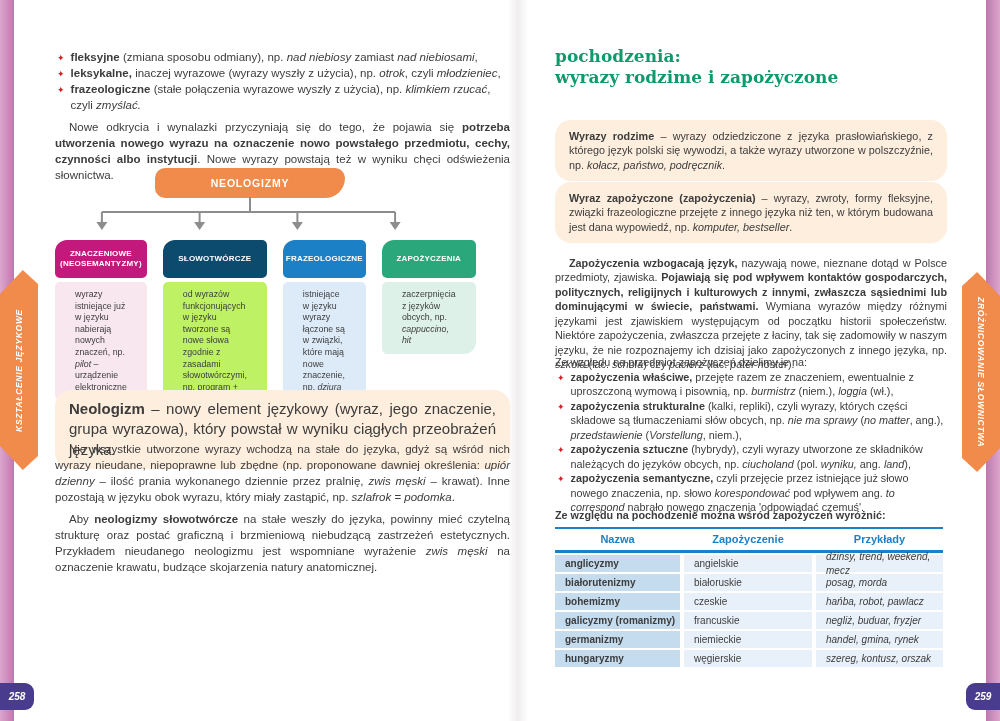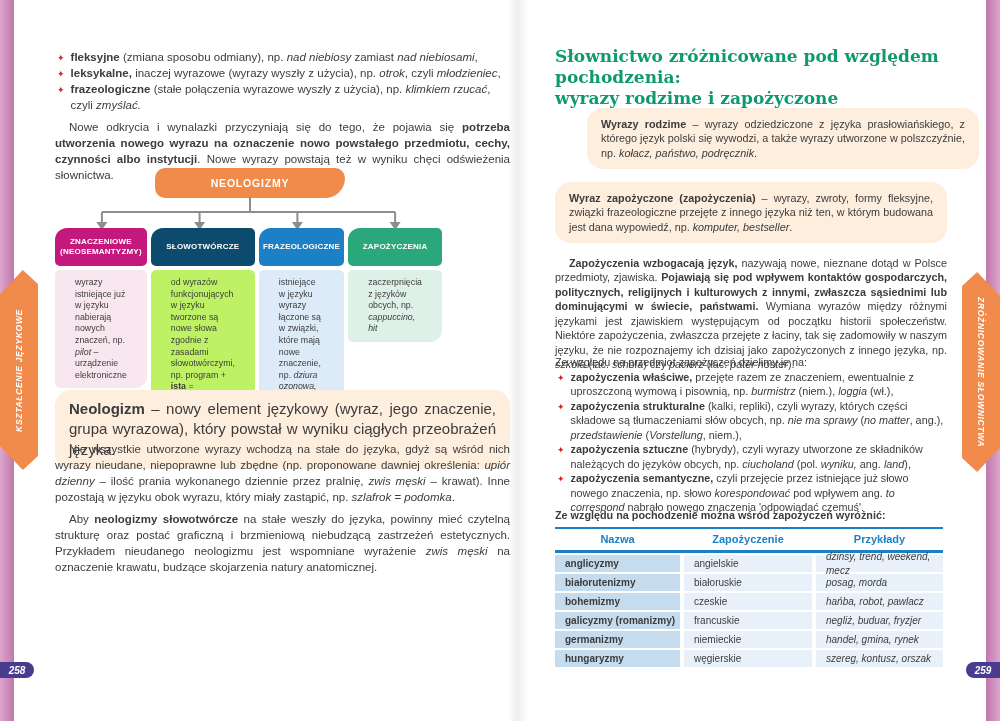--- a/index.html
+++ b/index.html
@@ -25,21 +25,21 @@
     clip-path:polygon(100% 24px,40% 0,0 14px,0 calc(100% - 14px),40% 100%,100% calc(100% - 24px)); }
   .vtext { font-size:8.5px; font-weight:bold; font-style:italic; color:#ffffff;
            letter-spacing:0.7px; white-space:nowrap; writing-mode:vertical-rl; }
   .tab.left .vtext { transform:rotate(180deg); }
 
   
   .fold { position:absolute; left:508px; top:0; width:20px; height:721px;
           background:linear-gradient(to right,rgba(255,255,255,0),rgba(110,80,100,0.10),rgba(255,255,255,0)); }
 
   
-  .badge { position:absolute; top:662px; width:34px; height:16px; background:#493c8f;
+  .badge { position:absolute; top:683px; width:34px; height:27px; background:#493c8f;
            color:#fff; font-size:10px; font-weight:bold; font-style:italic;
            display:flex; align-items:center; justify-content:center; }
   .badge.left  { left:0;  border-radius:0 9px 9px 0; }
   .badge.right { right:0; border-radius:9px 0 0 9px; }
 
   
   .lp { position:absolute; left:55px; width:455px; font-size:11.5px; line-height:1.38; }
   .bullets { list-style:none; }
   .bullets li { display:flex; margin-bottom:0px; }
   .diamond { color:#d62027; font-size:9px; line-height:inherit; margin:2px 6px 0 2px; flex:0 0 auto; }
@@ -52,21 +52,21 @@
   #lp-para2   { top:442px; }
   #lp-para3   { top:512px; }
 
   
   .diagram { position:absolute; }
   .root-box { position:absolute; left:100px; top:0; width:190px; height:30px;
               background:#f08b4b; border-radius:12px 12px 24px 12px; color:#fff;
               font-weight:bold; font-size:10.5px; letter-spacing:0.8px;
               display:flex; align-items:center; justify-content:center; }
   .connectors { position:absolute; left:0; top:0; }
-  .branch-row { position:absolute; left:0; top:60px; width:387px; display:flex; gap:4px; }
+  .branch-row { position:absolute; left:0; top:72px; width:387px; display:flex; gap:16px; }
   .branch-col { flex:1 1 0; display:flex; flex-direction:column; gap:4px; }
   .branch-head { height:38px; border-radius:12px 5px 5px 5px; color:#fff; font-weight:bold;
                  font-size:8px; letter-spacing:0.2px; text-align:center; line-height:1.25;
                  display:flex; align-items:center; justify-content:center; padding:0 3px; }
   .branch-col:nth-child(1) .branch-head { background:#c3197d; }
   .branch-col:nth-child(2) .branch-head { background:#0c4a6e; }
   .branch-col:nth-child(3) .branch-head { background:#1c80c7; }
   .branch-col:nth-child(4) .branch-head { background:#2ba87b; }
   .branch-body { border-radius:5px 5px 12px 5px; padding:7px 20px; font-size:8.8px; line-height:1.32; }
   .branch-col:nth-child(1) .branch-body { background:#f9e7ef; }
@@ -75,21 +75,21 @@
   .branch-col:nth-child(4) .branch-body { background:#def1e8; }
 
   .defbox { background:#fdeede; border-radius:16px; padding:9px 14px; font-size:15px;
             line-height:1.35; text-align:justify; }
 
   
   .rp { position:absolute; left:555px; width:392px; font-size:10.8px; line-height:1.34; }
   #rp-title { top:46px; font-family:"DejaVu Serif","Liberation Serif",serif;
               font-weight:bold; font-size:17px; line-height:1.24; color:#0f9a6e; }
   #rp-title span { display:block; }
-  #rp-box1 { top:108px;margin-left:32px; }
+  #rp-box1 { top:120px; }
   #rp-box2 { top:182px; }
   #rp-para1 { top:256px; }
   #rp-list-intro { top:355px; font-weight:normal; }
   #rp-bullets { top:370px; }
   #rp-table-intro { top:508px; font-weight:bold; }
   #rp-table { top:527px; width:388px; }
 
   
   .tbl { border-top:2px solid #1c80c7; }
   .tbl-head { display:flex; gap:4px; border-bottom:3px solid #1c80c7; }
@@ -166,21 +166,20 @@
       </div>
     </div>
   </div>
 
   <div class="lp defbox" id="lp-defbox"><span class="b">Neologizm</span><span> – nowy element językowy (wyraz, jego znaczenie, grupa wyrazowa), który powstał w wyniku ciągłych przeobrażeń języka.</span></div>
 
   <p class="lp para" id="lp-para2"><span>Nie wszystkie utworzone wyrazy wchodzą na stałe do języka, gdyż są wśród nich wyrazy nieudane, niepoprawne lub zbędne (np. proponowane dawniej określenia: </span><span class="i">upiór dzienny</span><span> – ilość prania wykonanego dziennie przez pralnię, </span><span class="i">zwis męski</span><span> – krawat). Inne pozostają w języku obok wyrazu, który miały zastąpić, np. </span><span class="i">szlafrok</span><span> = </span><span class="i">podomka</span><span>.</span></p>
   <p class="lp para" id="lp-para3"><span>Aby </span><span class="b">neologizmy słowotwórcze</span><span> na stałe weszły do języka, powinny mieć czytelną strukturę oraz postać graficzną i brzmieniową niebudzącą zastrzeżeń estetycznych. Przykładem nieudanego neologizmu jest wspomniane wyrażenie </span><span class="i">zwis męski</span><span> na oznaczenie krawatu, budzące skojarzenia natury anatomicznej.</span></p>
 
   <h1 class="rp" id="rp-title">
-    <span>Słownictwo zróżnicowane pod względem</span>
     <span>pochodzenia:</span>
     <span>wyrazy rodzime i zapożyczone</span>
   </h1>
 
   <div class="rp defbox" id="rp-box1"><span class="b">Wyrazy rodzime</span><span> – wyrazy odziedziczone z języka prasłowiańskiego, z którego język polski się wywodzi, a także wyrazy utworzone w polszczyźnie, np. </span><span class="i">kołacz, państwo, podręcznik</span><span>.</span></div>
   <div class="rp defbox" id="rp-box2"><span class="b">Wyraz zapożyczone (zapożyczenia)</span><span> – wyrazy, zwroty, formy fleksyjne, związki frazeologiczne przejęte z innego języka niż ten, w którym budowana jest dana wypowiedź, np. </span><span class="i">komputer, bestseller</span><span>.</span></div>
 
   <p class="rp para" id="rp-para1"><span class="b">Zapożyczenia wzbogacają język,</span><span> nazywają nowe, nieznane dotąd w Polsce przedmioty, zjawiska. </span><span class="b">Pojawiają się pod wpływem kontaktów gospodarczych, politycznych, religijnych i kulturowych z innymi, zwłaszcza sąsiednimi lub dominującymi w świecie, państwami.</span><span> Wymiana wyrazów między różnymi językami jest zjawiskiem występującym od początku historii społeczeństw. Niektóre zapożyczenia, zwłaszcza przejęte z łaciny, tak się zadomowiły w naszym języku, że nie rozpoznajemy ich dzisiaj jako zapożyczonych z innego języka, np. </span><span class="i">szkoła</span><span> (łac. </span><span class="i">schola</span><span>) czy </span><span class="i">pacierz</span><span> (łac. </span><span class="i">pater noster</span><span>).</span></p>
 
   <div class="rp" id="rp-list-intro">Ze względu na przedmiot zapożyczeń dzielimy je na:</div>

